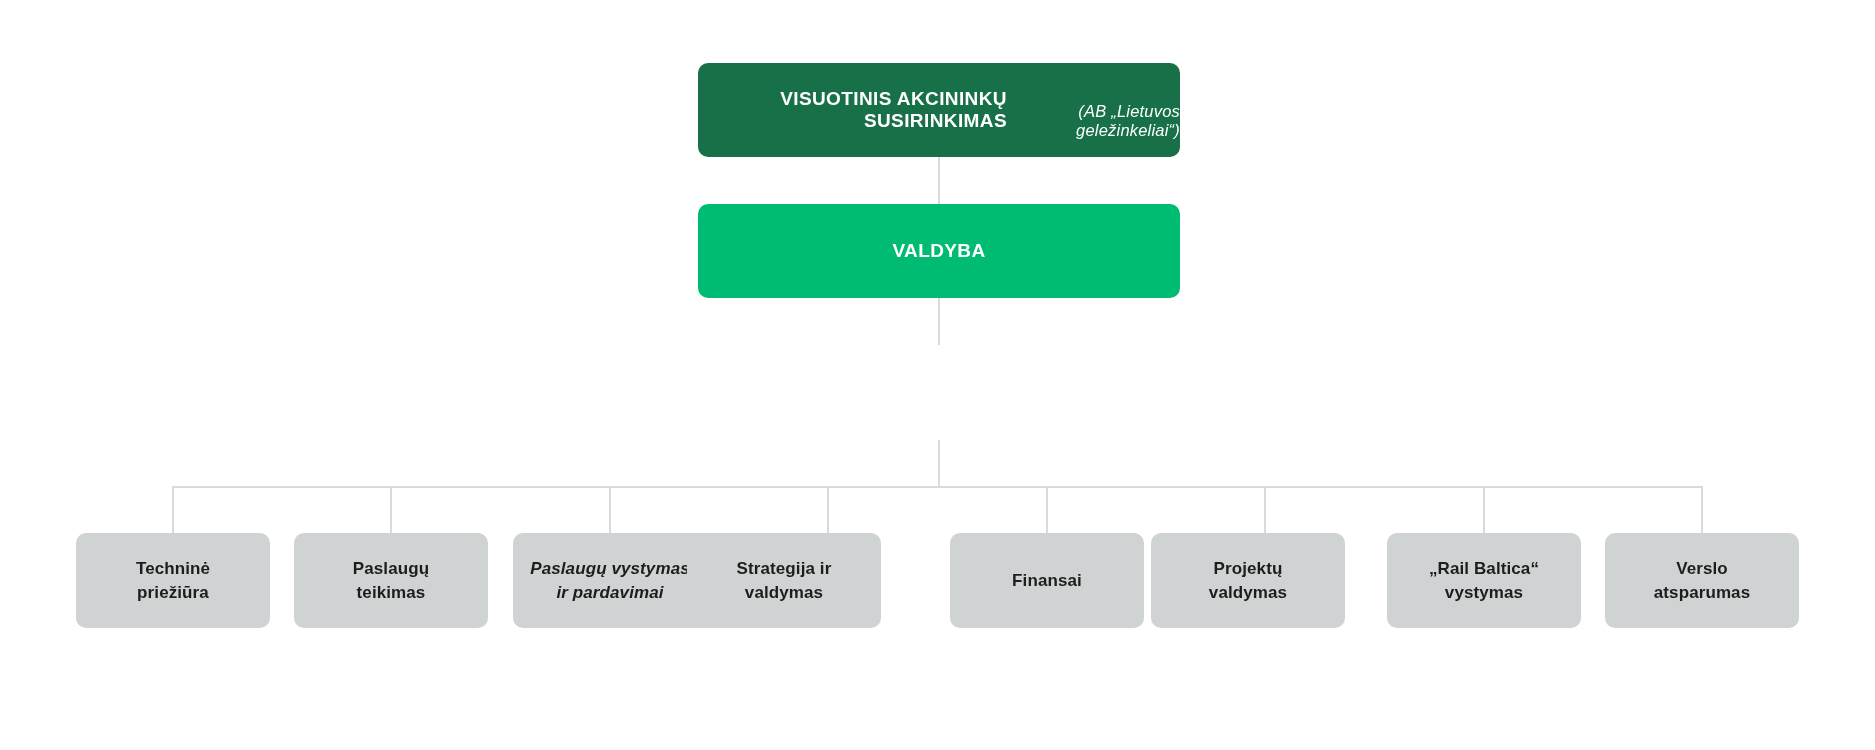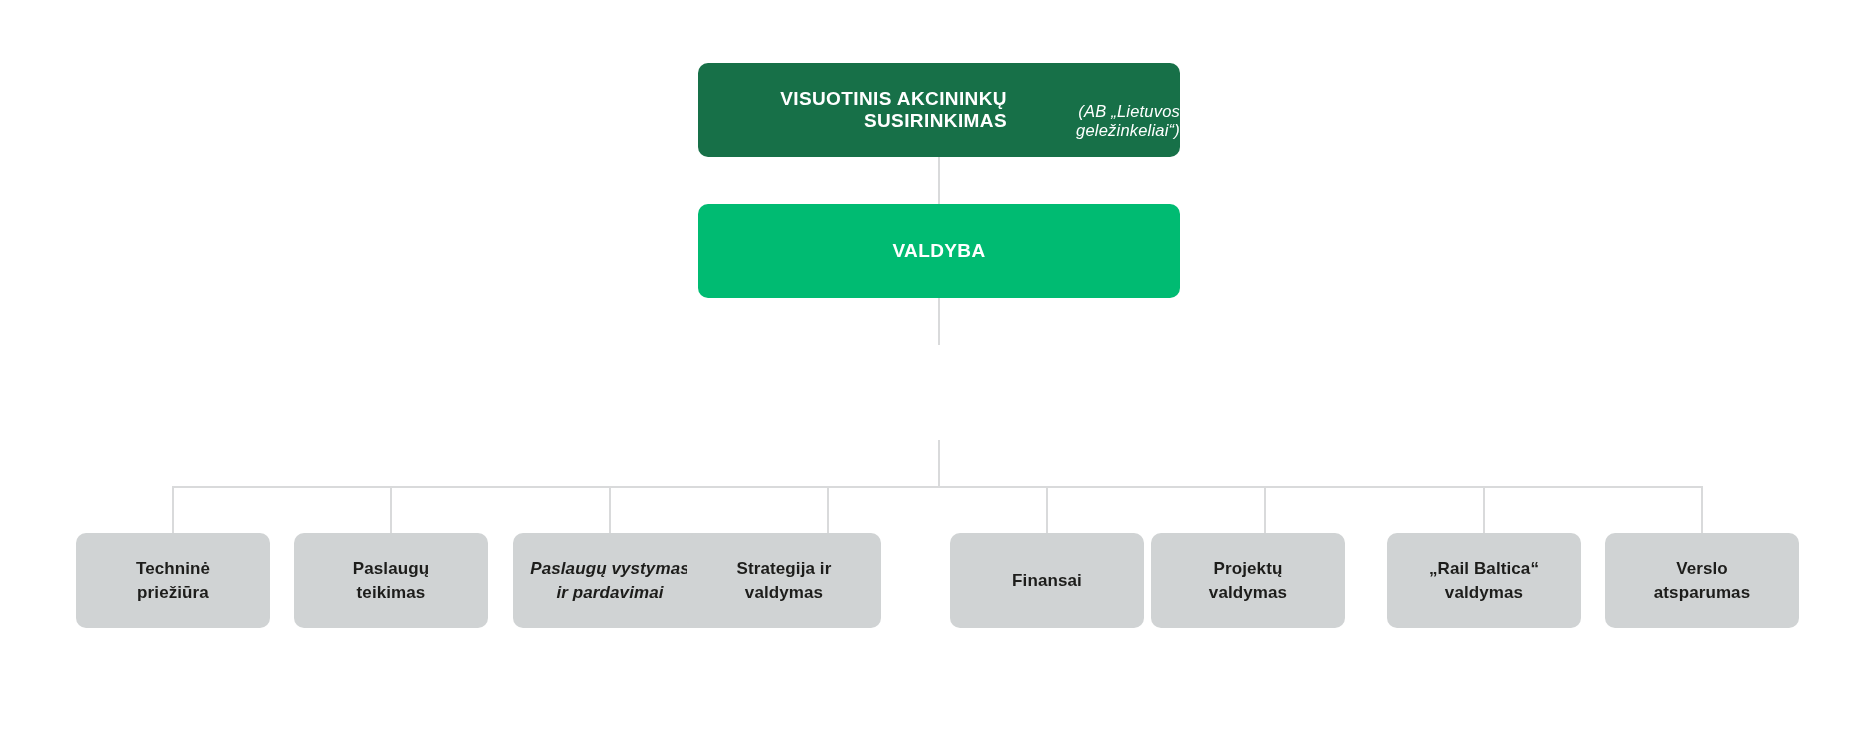--- a/index.html
+++ b/index.html
@@ -151,17 +151,17 @@
   <div class="dept d1">Techninė
 priežiūra</div>
   <div class="dept d3">Paslaugų vystymas
 ir pardavimai</div>
   <div class="dept d4">Strategija ir
 valdymas</div>
   <div class="dept d5">Finansai</div>
   <div class="dept d6">Projektų
 valdymas</div>
   <div class="dept d7">„Rail Baltica“
-valdymas</div>
+vystymas</div>
   <div class="dept d8">Verslo
 atsparumas</div>
 
 </div>
 
 </body></html>

